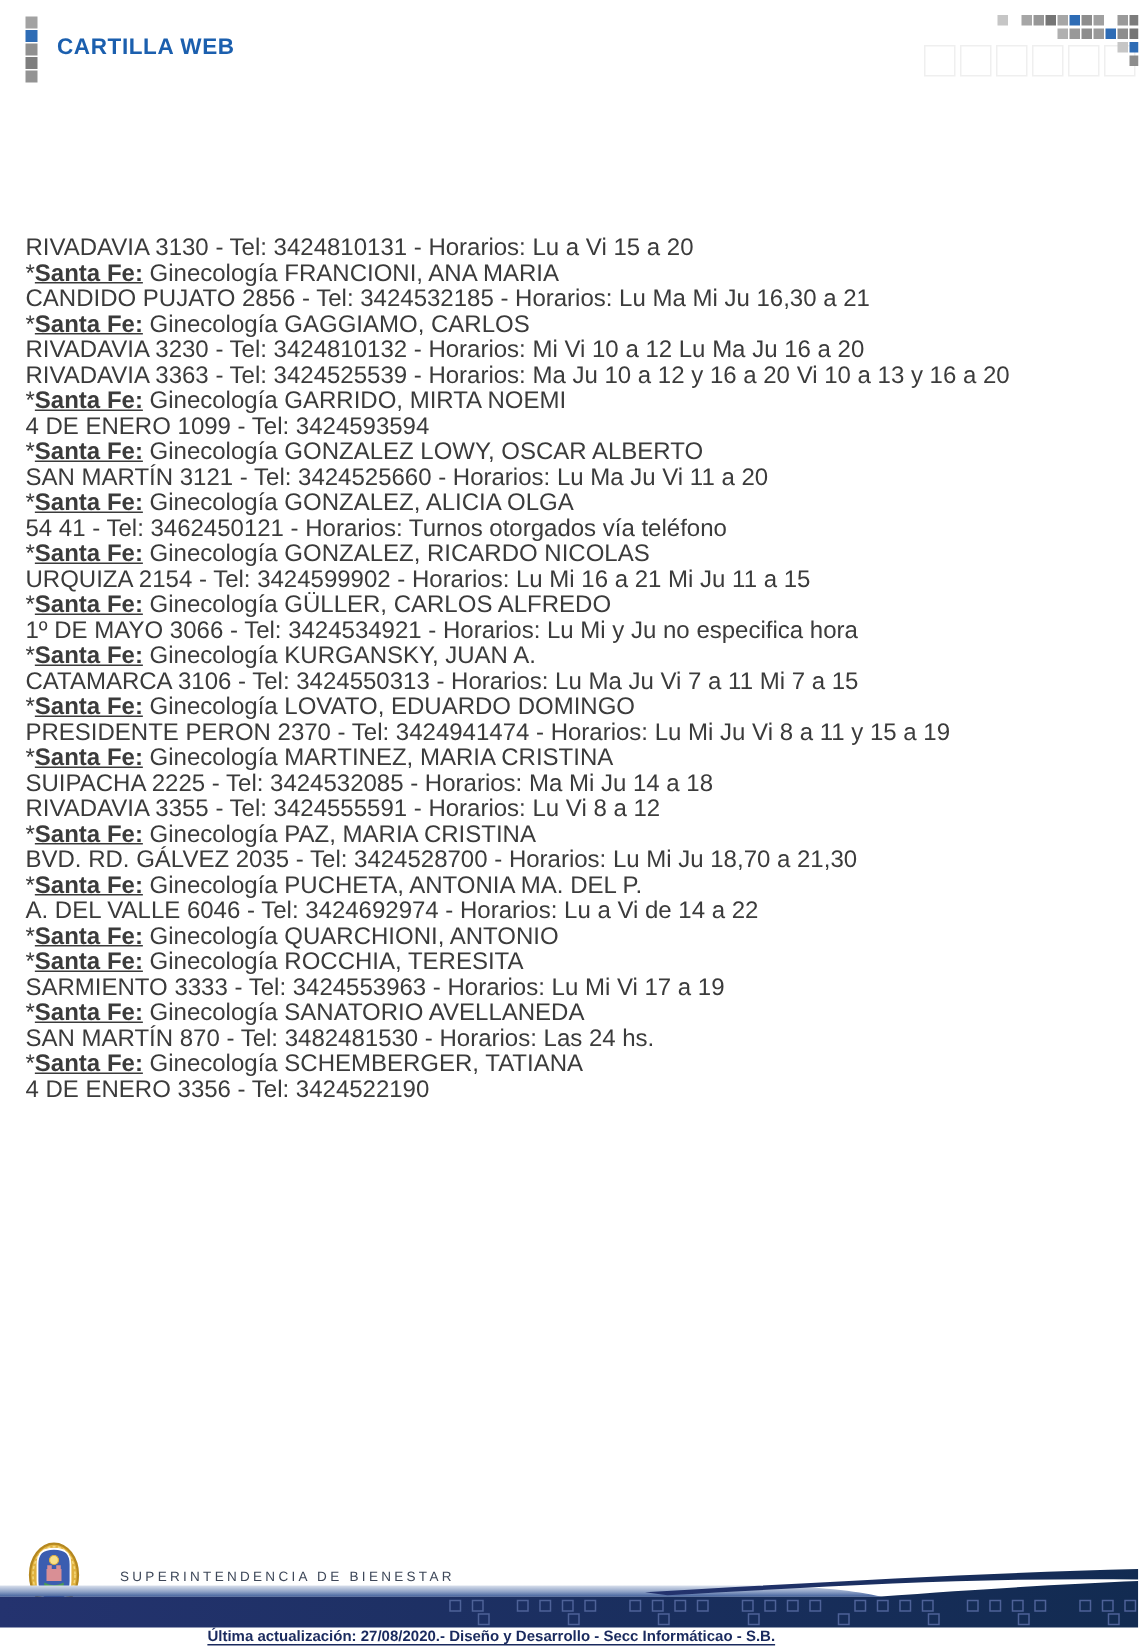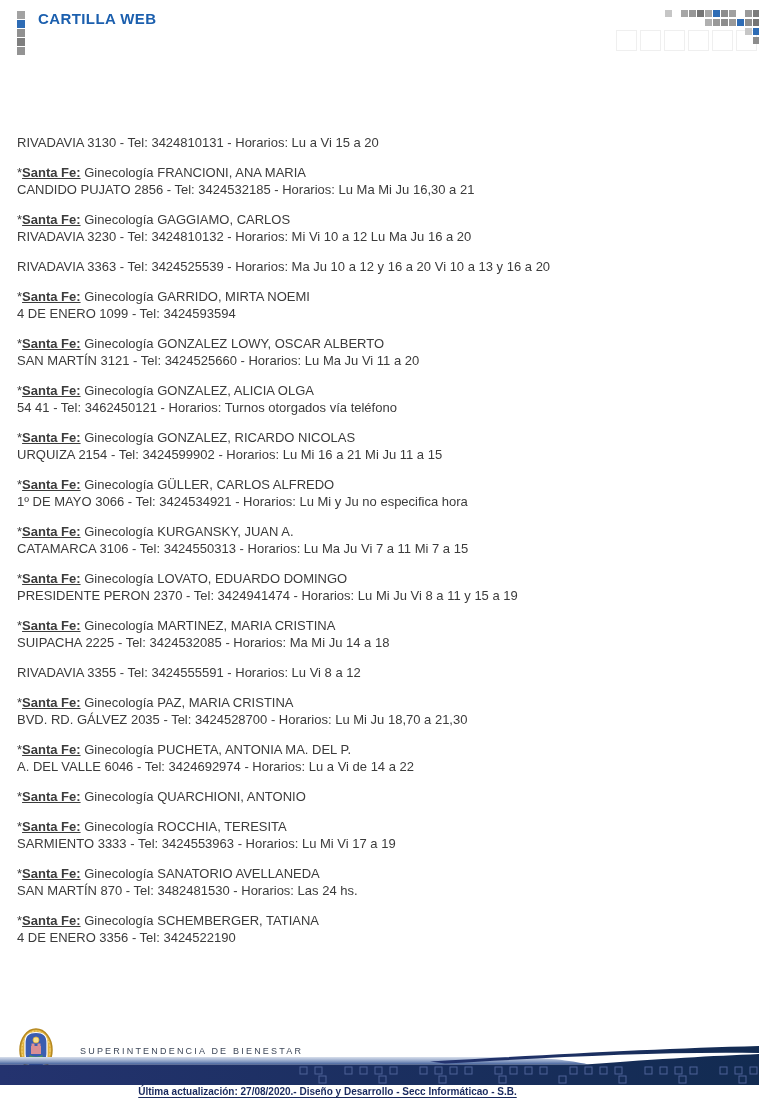--- a/index.html
+++ b/index.html
@@ -3,30 +3,30 @@
 <meta charset="utf-8">
 <style>
   html,body{margin:0;padding:0;background:#fff;}
   .page{position:relative;width:759px;height:1101px;background:#ffffff;overflow:hidden;
         font-family:"Liberation Sans",sans-serif;color:#3b3b3b;}
 
   
   .header{position:absolute;top:0;left:0;width:759px;height:60px;background:#fff;}
   .logo-strip{position:absolute;left:17px;top:11px;width:8px;}
   .logo-strip i{display:block;width:8px;height:8px;margin-bottom:1px;}
-  .page-title{position:absolute;left:38px;top:10px;margin:0;
+  .page-title{position:absolute;left:38px;top:23px;margin:0;
               font-size:15px;font-weight:bold;letter-spacing:.4px;color:#1b5fae;}
   .corner-deco{position:absolute;right:0;top:0;width:150px;height:60px;}
   .corner-deco .sq{position:absolute;width:7px;height:7px;}
   .corner-deco .osq{position:absolute;width:19px;height:19px;border:1px solid #efefef;background:#fff;}
 
   
-  .main{position:absolute;top:134px;left:17px;right:12px;font-size:13px;line-height:17px;}
+  .main{position:absolute;top:157px;left:17px;right:12px;font-size:16px;line-height:17px;}
   .main p{margin:0;}
-  .entry{margin-top:13px;}
+  .entry{}
   .region{font-weight:bold;text-decoration:underline;color:#3b3b3b;}
   .name-line,.detail-line{color:#3b3b3b;}
 
   
   .footer{position:absolute;left:0;top:1020px;width:759px;height:81px;}
   .org-logo{position:absolute;left:16px;top:7px;}
   .org-name{position:absolute;left:80px;top:26px;font-size:9px;font-weight:normal;
             letter-spacing:2.2px;color:#3d4758;}
   .swoosh{position:absolute;left:0;top:24px;}
   .update-line{position:absolute;left:0;top:66px;width:655px;text-align:center;

